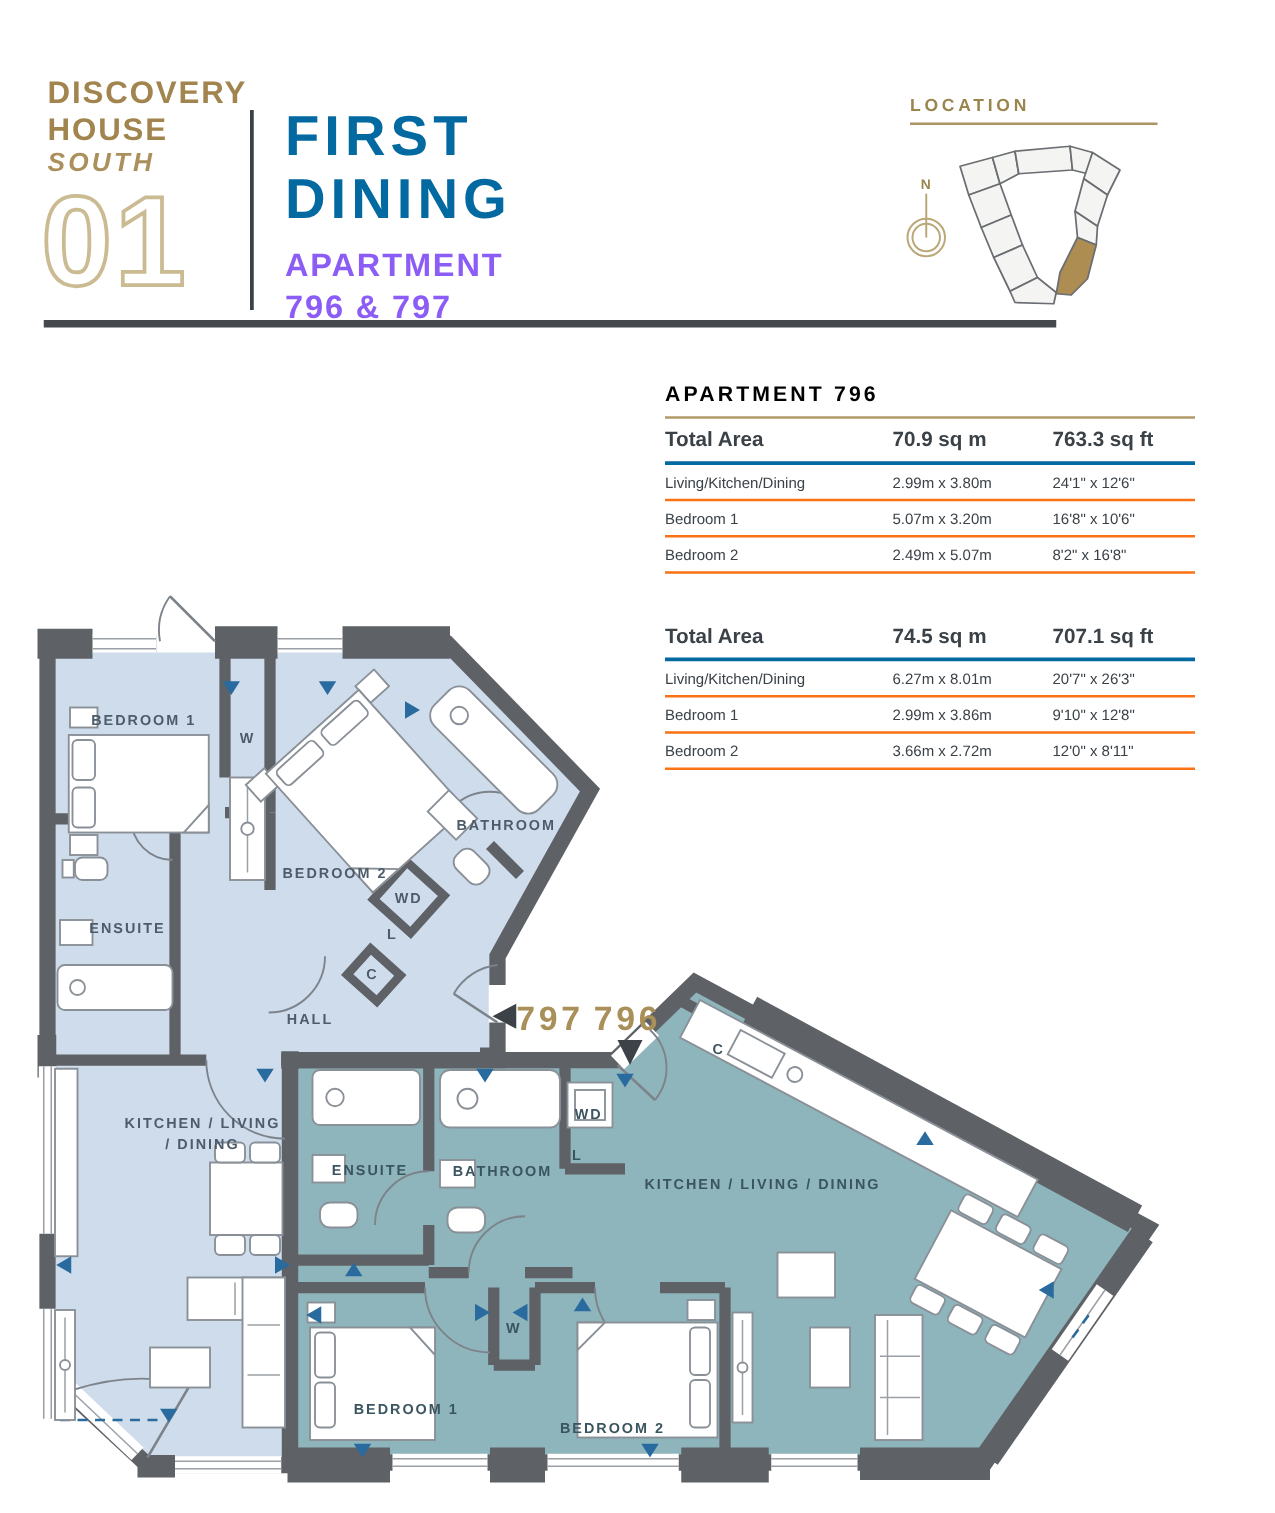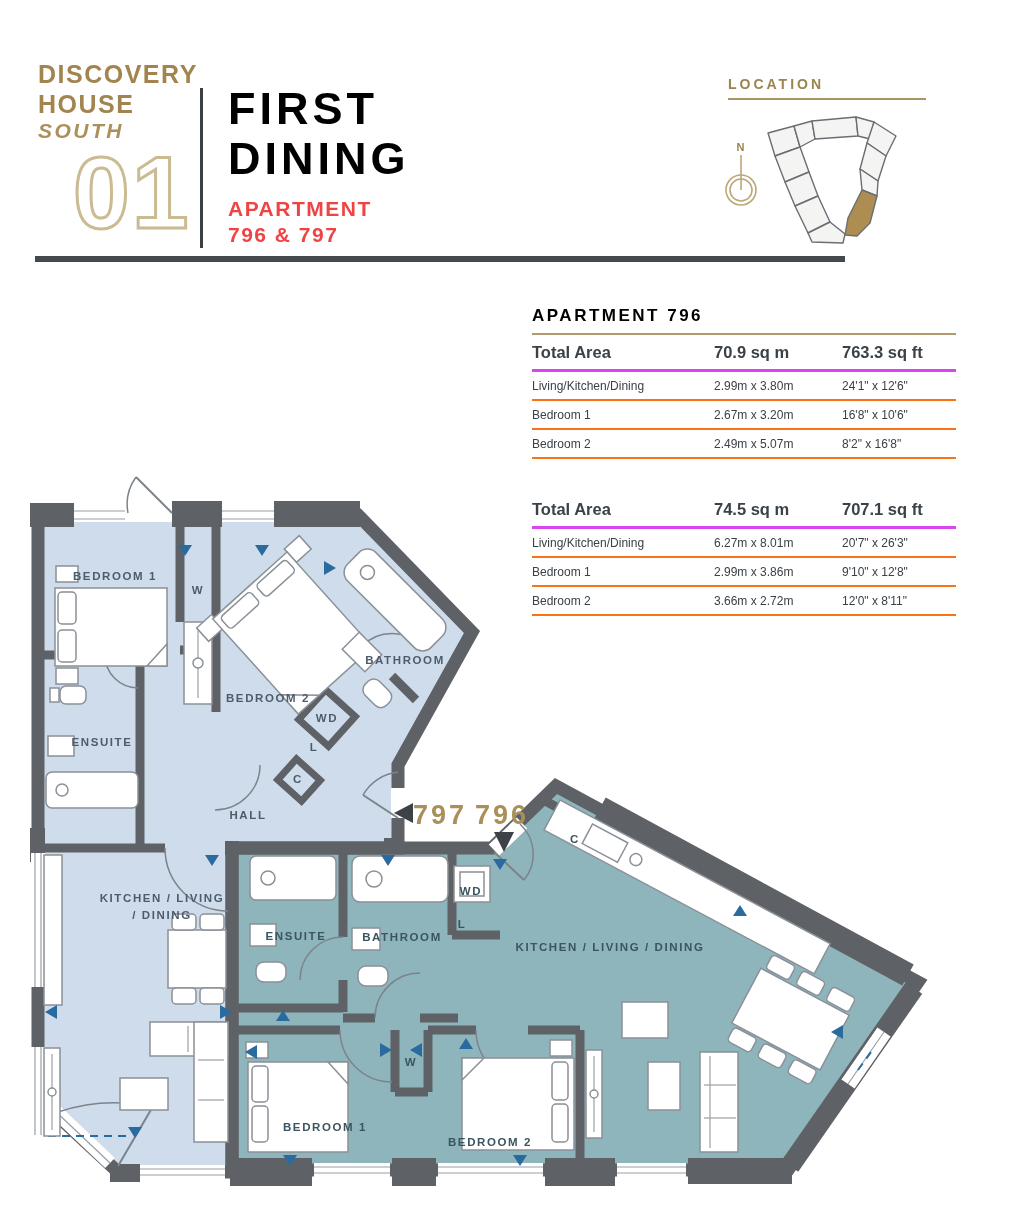--- a/index.html
+++ b/index.html
@@ -3,42 +3,42 @@
 <meta charset="utf-8">
 <style>
   html,body{margin:0;padding:0;background:#fff;}
   #page{position:relative;width:1020px;height:1210px;background:#ffffff;overflow:hidden;
         font-family:"Liberation Sans", sans-serif;}
   
   #brand{position:absolute;left:38px;top:60px;line-height:1.18;}
   #brand .bl{font-size:25px;font-weight:700;letter-spacing:1.5px;color:#a2854e;}
   #brand .wing{font-size:21px;font-weight:700;font-style:italic;letter-spacing:2.5px;color:#ab905c;}
   #plate{position:absolute;left:33px;top:142px;font-size:102px;font-weight:700;line-height:1;
-         letter-spacing:2px;color:transparent;margin-left:40px;-webkit-text-stroke:3px #cbbb92;}
+         letter-spacing:2px;color:transparent;-webkit-text-stroke:3px #cbbb92;}
   #vdiv{position:absolute;left:200px;top:88px;width:3px;height:160px;background:#3a4147;}
   #floorTitle{position:absolute;left:228px;top:84px;font-size:45px;font-weight:700;
-              letter-spacing:4px;line-height:1.1;color:#000000;}
-  #aptTitle{position:absolute;left:228px;top:196px;font-size:21px;font-weight:700;
-            letter-spacing:1.5px;line-height:1.25;color:#ef4444;}
+              letter-spacing:4px;line-height:1.1;color:#0369a1;}
+  #aptTitle{position:absolute;left:228px;top:196px;font-size:26px;font-weight:700;
+            letter-spacing:1.5px;line-height:1.25;color:#8b5cf6;}
   #hrule{position:absolute;left:35px;top:256px;width:810px;height:6px;background:#45484d;}
   
   #locLabel{position:absolute;left:728px;top:76px;font-size:14px;font-weight:700;
             letter-spacing:3px;color:#9b854e;}
   #locUnderline{position:absolute;left:728px;top:98px;width:198px;height:2px;background:#ab9465;}
   
   .spec{position:absolute;width:424px;color:#3a4147;}
   #table796{left:532px;top:306px;}
   #table797{left:532px;top:492px;}
   .spec .title{font-size:17px;font-weight:700;letter-spacing:2.5px;color:#000000;
                padding-bottom:7px;border-bottom:2px solid #b29a6a;position:relative;}
   .spec.alt .title{border-bottom:1px solid #c5b183;}
   .spec.alt .title .strong{position:absolute;left:0;bottom:-2px;width:176px;height:3px;background:#a2854e;}
   .trow{display:grid;grid-template-columns:182px 128px 114px;align-items:center;
         font-size:12px;padding:7px 0 6px 0;border-bottom:2px solid #f97316;}
-  .trow.head{font-weight:700;font-size:16.5px;border-bottom:3px solid #d946ef;padding:8px 0 7px 0;}
+  .trow.head{font-weight:700;font-size:16.5px;border-bottom:3px solid #0369a1;padding:8px 0 7px 0;}
   
   #plan,#locmap{position:absolute;left:0;top:0;}
   text.rl{font-size:11.5px;font-weight:700;letter-spacing:1.6px;text-anchor:middle;}
   .l797 text.rl{fill:#4d5c6b;}
   .l796 text.rl{fill:#3a5560;}
   text.small{font-size:11px;font-weight:700;letter-spacing:1px;text-anchor:middle;}
   text.aptnum{font-size:27px;font-weight:700;letter-spacing:3px;fill:#a98f58;text-anchor:middle;}
   .furn{fill:#ffffff;stroke:#8a9097;stroke-width:1.5;}
   .arc{fill:none;stroke:#7d838a;stroke-width:1.5;}
   .leaf{stroke:#7d838a;stroke-width:2;fill:none;}
@@ -103,21 +103,21 @@
       <span>70.9 sq m</span>
       <span>763.3 sq ft</span>
     </div>
     <div class="trow">
       <span>Living/Kitchen/Dining</span>
       <span>2.99m x 3.80m</span>
       <span>24'1" x 12'6"</span>
     </div>
     <div class="trow">
       <span>Bedroom 1</span>
-      <span>2.67m x 3.20m</span>
+      <span>5.07m x 3.20m</span>
       <span>16'8" x 10'6"</span>
     </div>
     <div class="trow">
       <span>Bedroom 2</span>
       <span>2.49m x 5.07m</span>
       <span>8'2" x 16'8"</span>
     </div>
   </div>
 
   <div class="spec alt" id="table797">

